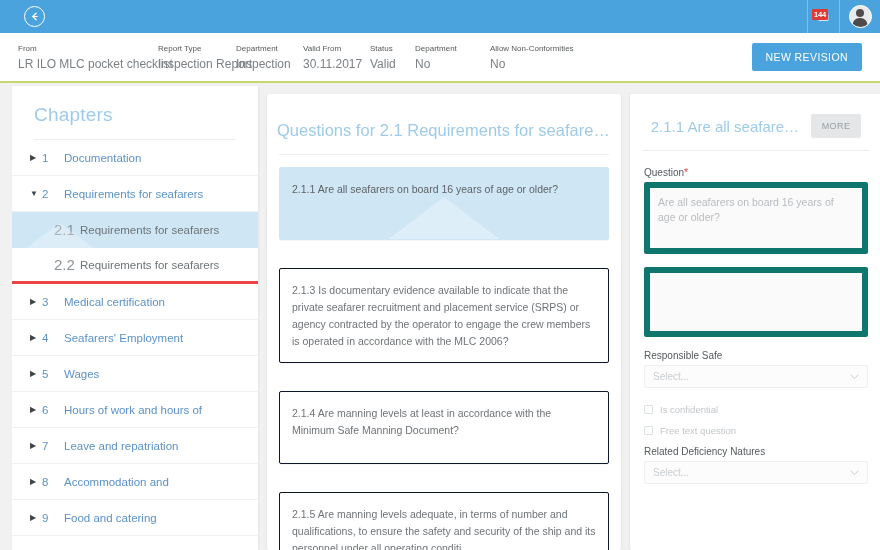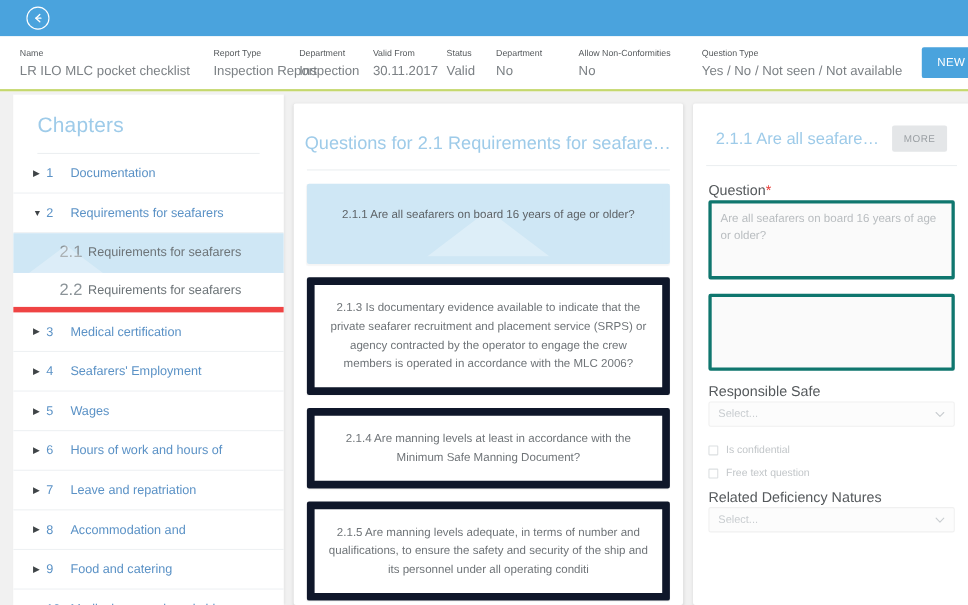--- a/index.html
+++ b/index.html
@@ -100,21 +100,21 @@
     font-size: 19px; color: #9ecbe9; font-weight: 300;
     padding: 18px 0 13px 22px; letter-spacing: 0.2px;
   }
   .sidebar-sep { height: 1px; background: #eceff1; margin: 0 22px; }
   .chap-row {
     display: flex; align-items: center;
     height: 36px; padding-left: 18px;
     border-bottom: 1px solid #eef1f3;
     cursor: pointer; position: relative;
   }
-  .chap-row.sub { padding-left: 30px; border-bottom: 5px solid #ef4444; }
+  .chap-row.sub { padding-left: 30px; border-bottom: 3px solid #ef4444; }
   .chap-row.active { background: #cfe7f5; border-bottom: 1px solid #cfe7f5; }
   .chap-row.active::after {
     content: ""; position: absolute; left: 8px; bottom: -6px;
     width: 0; height: 0;
     border-left: 40px solid transparent; border-right: 40px solid transparent;
     border-bottom: 30px solid rgba(255,255,255,0.28);
     pointer-events: none;
   }
   .tri {
     width: 12px; font-size: 8px; color: #3f4447; flex: 0 0 12px;
@@ -138,27 +138,26 @@
     height: 100%; overflow: hidden; position: relative;
   }
   .mid-title {
     font-size: 16.5px; color: #9ecbe9; font-weight: 300;
     text-align: center; padding: 27px 10px 14px 10px;
     white-space: nowrap; overflow: hidden; text-overflow: ellipsis;
   }
   .mid-sep { height: 1px; background: #eceff1; margin: 0 12px 12px 12px; }
   .q-list { padding: 0 12px; }
   .q-card {
-    border: 7px solid #0f172a; border-radius: 2px;
+    border: 1px solid #0f172a; border-radius: 2px;
     background: #ffffff;
-    margin-bottom: 12px; padding: 13px 12px 12px 12px;
+    margin-bottom: 28px; padding: 13px 12px 12px 12px;
     min-height: 73px; position: relative; overflow: hidden;
     cursor: pointer;
     box-shadow: 0 1px 1px rgba(0,0,0,0.04);
-    text-align: center;
   }
   .q-card.selected { background: #cfe7f5; border-color: #cfe7f5; }
   .q-card.selected::after {
     content: ""; position: absolute; left: 50%; bottom: -30px;
     transform: translateX(-50%);
     width: 0; height: 0;
     border-left: 95px solid transparent; border-right: 95px solid transparent;
     border-bottom: 72px solid rgba(255,255,255,0.30);
     pointer-events: none;
   }
@@ -183,25 +182,25 @@
   }
   .more-btn {
     background: #e4e6e8; color: #9a9fa3;
     font-size: 9px; letter-spacing: 0.4px;
     border: none; border-radius: 2px;
     padding: 7px 11px; margin-left: 10px; cursor: pointer;
   }
   .detail-sep { height: 1px; background: #eceff1; margin: 0 12px; }
   .form { padding: 16px 14px 0 14px; }
   .field-label {
-    font-size: 13px; color: #55595c; margin-bottom: 4px; line-height: 11px;
+    font-size: 10px; color: #55595c; margin-bottom: 4px; line-height: 11px;
   }
   .req { color: #e8403c; }
   .textarea-box {
-    background: #fafafa; border: 3px solid #0f766e; border-radius: 2px;
+    background: #fafafa; border: 6px solid #0f766e; border-radius: 2px;
     font-size: 10.5px; color: #b9bdc0; line-height: 15px;
     padding: 7px 8px; margin-bottom: 13px;
   }
   .ta-question { height: 72px; }
   .ta-description { height: 70px; }
   .select-box {
     background: #fcfcfc; border: 1px solid #f0f0f0; border-radius: 2px;
     height: 23px; display: flex; align-items: center;
     padding: 0 8px; margin-bottom: 16px;
     font-size: 10px; color: #c9cdd0; cursor: pointer;
@@ -223,29 +222,45 @@
 
 <div class="app">
 
   <div class="topbar">
     <div class="back-btn">
       <svg width="13" height="13" viewBox="0 0 13 13" aria-hidden="true">
         <path d="M8.2 3.2 L4.6 6.5 L8.2 9.8" fill="none" stroke="#ffffff" stroke-width="1.2" stroke-linecap="round" stroke-linejoin="round"></path>
         <path d="M4.6 6.5 L9.2 6.5" fill="none" stroke="#ffffff" stroke-width="1.2" stroke-linecap="round"></path>
       </svg>
     </div>
+    <div class="topbar-right">
+      <div class="bell-cell">
+        <span class="bell-glyph">
+          <svg width="13" height="15" viewBox="0 0 13 15" aria-hidden="true">
+            <path d="M2.2 11.2 L2.2 6.2 a4.3 4.3 0 0 1 8.6 0 L10.8 11.2 Z" fill="none" stroke="#ffffff" stroke-width="1.1" stroke-linejoin="round"></path>
+          </svg>
+        </span>
+        <span class="badge">144</span>
+      </div>
+      <div class="avatar-cell">
+        <span class="avatar">
+          <span class="head"></span>
+          <span class="body"></span>
+        </span>
+      </div>
+    </div>
   </div>
 
   <div class="metabar">
     <div class="meta-fields" id="meta-fields">
         <div class="meta-field" style="width: 140px;">
-          <div class="meta-label">Name</div>
+          <div class="meta-label">From</div>
           <div class="meta-value">LR ILO MLC pocket checklist</div>
         </div>
-        <div class="meta-field" style="width: 78px; margin-left: 36px;">
+        <div class="meta-field" style="width: 78px;">
           <div class="meta-label">Report Type</div>
           <div class="meta-value">Inspection Report</div>
         </div>
         <div class="meta-field" style="width: 67px;">
           <div class="meta-label">Department</div>
           <div class="meta-value">Inspection</div>
         </div>
         <div class="meta-field" style="width: 67px;">
           <div class="meta-label">Valid From</div>
           <div class="meta-value">30.11.2017</div>
@@ -254,24 +269,20 @@
           <div class="meta-label">Status</div>
           <div class="meta-value">Valid</div>
         </div>
         <div class="meta-field" style="width: 75px;">
           <div class="meta-label">Department</div>
           <div class="meta-value">No</div>
         </div>
         <div class="meta-field" style="width: 112px;">
           <div class="meta-label">Allow Non-Conformities</div>
           <div class="meta-value">No</div>
-        </div>
-        <div class="meta-field" style="width: 200px;">
-          <div class="meta-label">Question Type</div>
-          <div class="meta-value">Yes / No / Not seen / Not available</div>
         </div>
       </div>
     <button class="new-revision-btn">NEW REVISION</button>
   </div>
 
   <div class="body-area">
 
     <div class="sidebar">
       <div class="sidebar-title">Chapters</div>
       <div class="sidebar-sep"></div>

